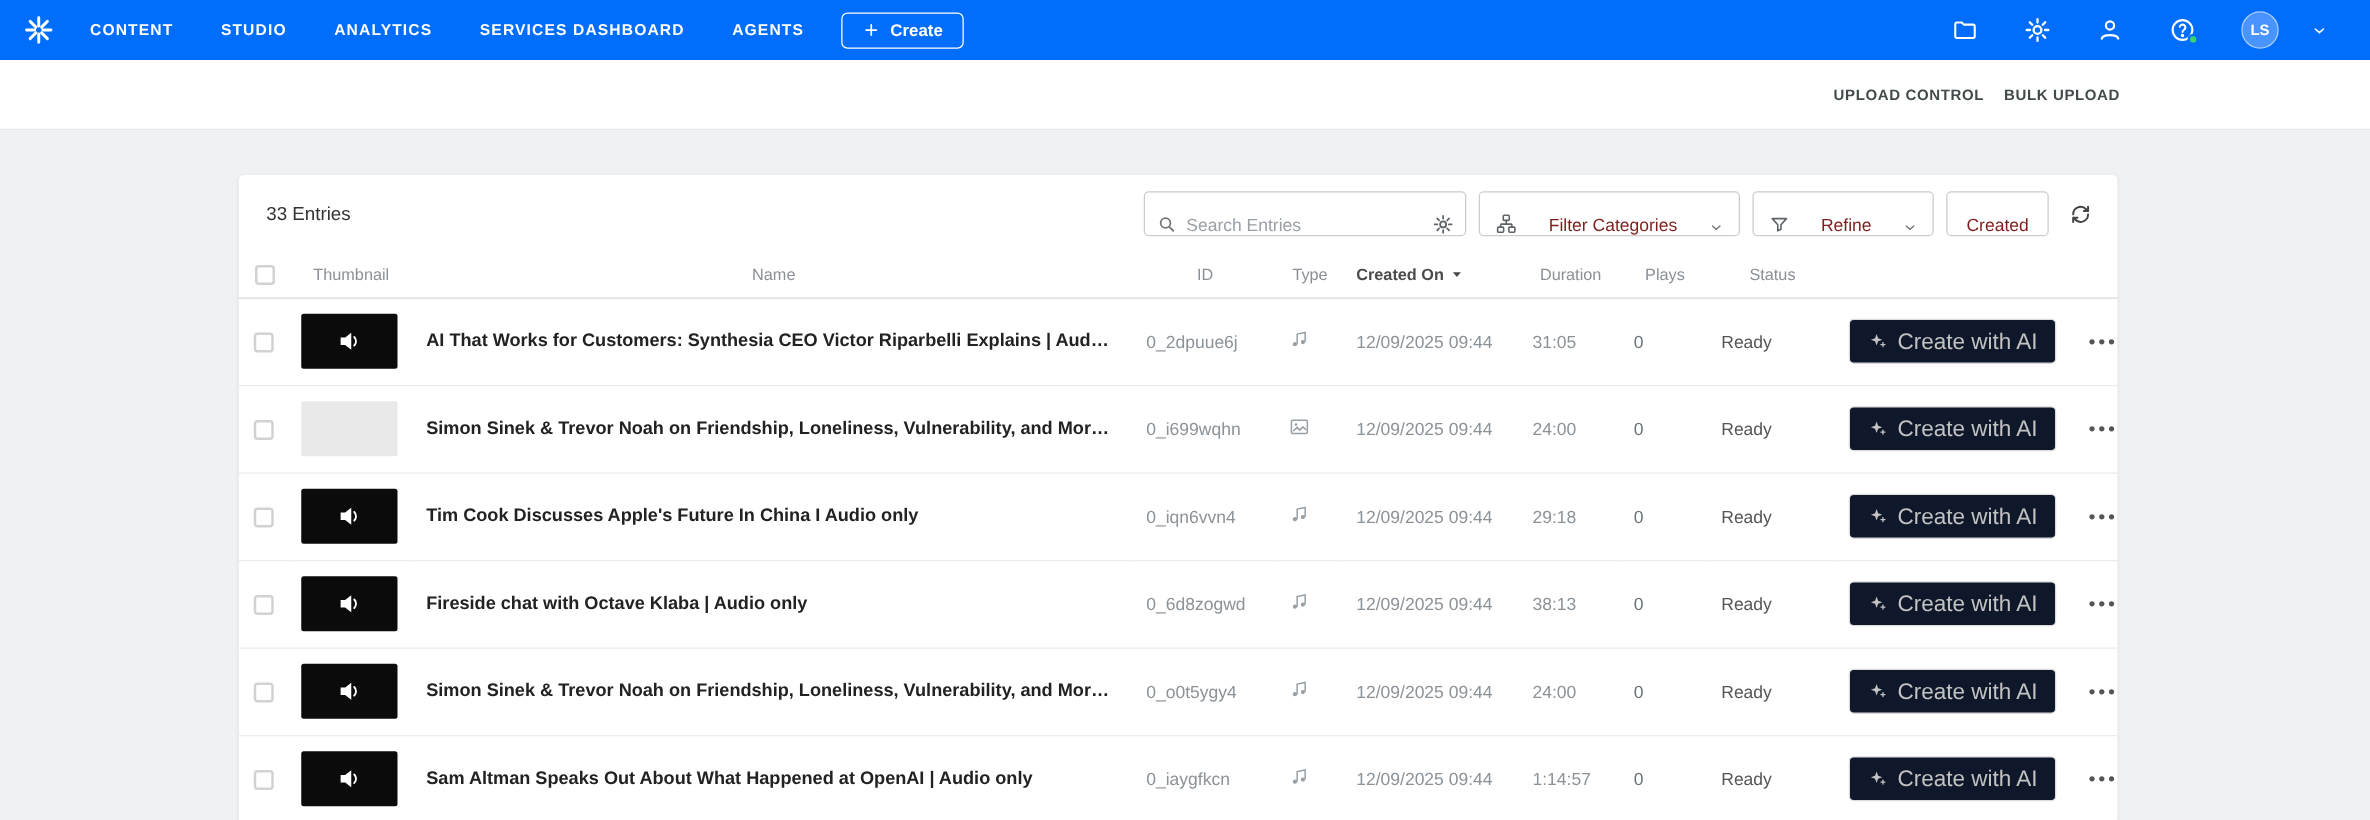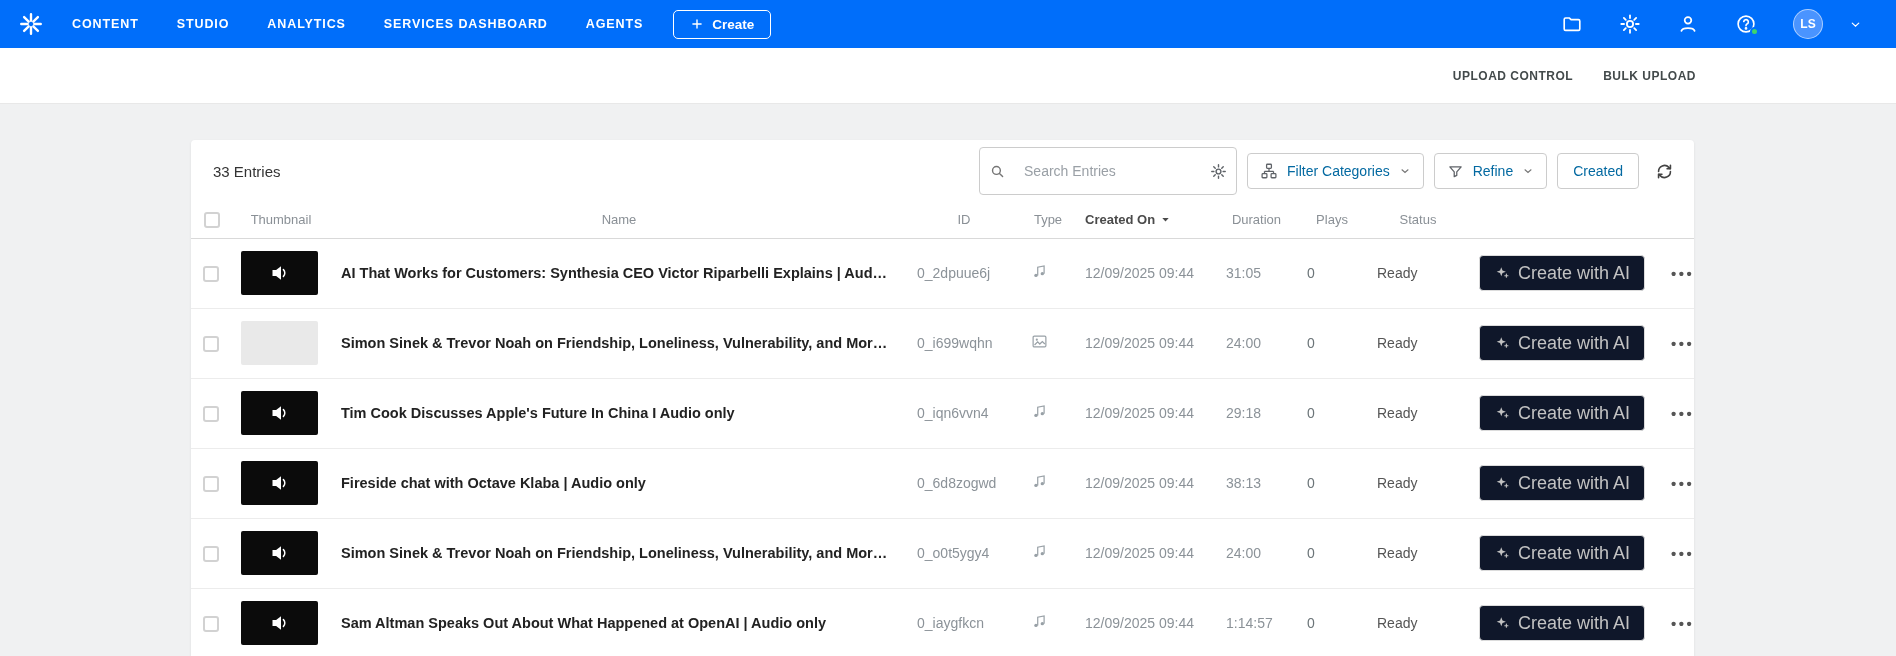--- a/index.html
+++ b/index.html
@@ -29,35 +29,35 @@
   .avatar{width:30px;height:30px;border-radius:50%;background:#4A94FF;border:1px solid rgba(255,255,255,.55);
     color:#fff;font-size:12px;font-weight:700;display:flex;align-items:center;justify-content:center;cursor:pointer}
   .avatar-chevron{margin-left:-10px;display:flex;align-items:center;cursor:pointer;color:#fff}
   
   .tabbar{height:56px;background:#fff;display:flex;align-items:stretch;padding:0 200px 0 191px;
     border-bottom:1px solid #e8e8e8}
   .tabs{display:flex;gap:34px}
   .tab{display:flex;align-items:center;font-size:12px;font-weight:700;letter-spacing:.5px;color:#434a4b;
     border-bottom:3px solid transparent;padding-top:3px;cursor:pointer;white-space:nowrap}
   .tab.v-true{color:var(--accent);border-bottom-color:var(--accent)}
-  .tabbar-right{margin-left:auto;display:flex;gap:30px}
+  .tabbar-right{margin-left:auto;display:flex;gap:16px}
   .tabbar-right .tab{border-bottom:none;padding-top:0}
   
   .content{padding:36px 0 0 191px}
   .card{width:1503px;background:#fff;border-radius:4px;box-shadow:0 1px 3px rgba(0,0,0,.08)}
   .toolbar{height:62px;display:flex;align-items:center;padding:0 20px 0 22px}
   .count{font-size:15px;color:#333}
   .controls{margin-left:auto;display:flex;align-items:center;gap:10px}
-  .search{width:258px;height:48px;border:1px solid #cccccc;border-radius:4px;background:#fff;
-    display:flex;align-items:center;padding:0 9px;gap:18px;color:#757575}
+  .search{width:258px;height:36px;border:1px solid #cccccc;border-radius:4px;background:#fff;
+    display:flex;align-items:flex-end;padding:0 9px;gap:7px;color:#757575}
   .search input{border:none;outline:none;flex:1;min-width:0;font-size:14px;color:#333;font-family:inherit;background:transparent}
   .search input::placeholder{color:#9aa0a6}
   .search-gear{color:#5f6368;display:flex;cursor:pointer}
   .ctrl-btn{height:36px;border:1px solid #cccccc;border-radius:4px;background:#fff;display:flex;
-    align-items:center;gap:9px;padding:0 12px;font-size:14px;color:#0369a1;cursor:pointer;font-family:inherit}
+    align-items:flex-end;gap:25px;padding:0 12px;font-size:14px;color:#7f1d1d;cursor:pointer;font-family:inherit}
   .ctrl-btn .c-icon{color:#5f6368;display:flex}
   .chev{color:#777;display:flex}
   .export-btn{padding:0 15px}
   .refresh-btn{color:#444;display:flex;align-items:center;cursor:pointer;margin-left:6px}
   
   table{width:100%;border-collapse:collapse;table-layout:fixed}
   thead th{height:36px;text-align:center;vertical-align:middle;font-size:13px;font-weight:400;color:#8a9096;
     border-bottom:1px solid #d9d9d9;padding:0 10px 0 10px;white-space:nowrap}
   th.col-check,td.cell-check{padding-left:12px}
   th.sorted{color:#4a4a4a;font-weight:700}

